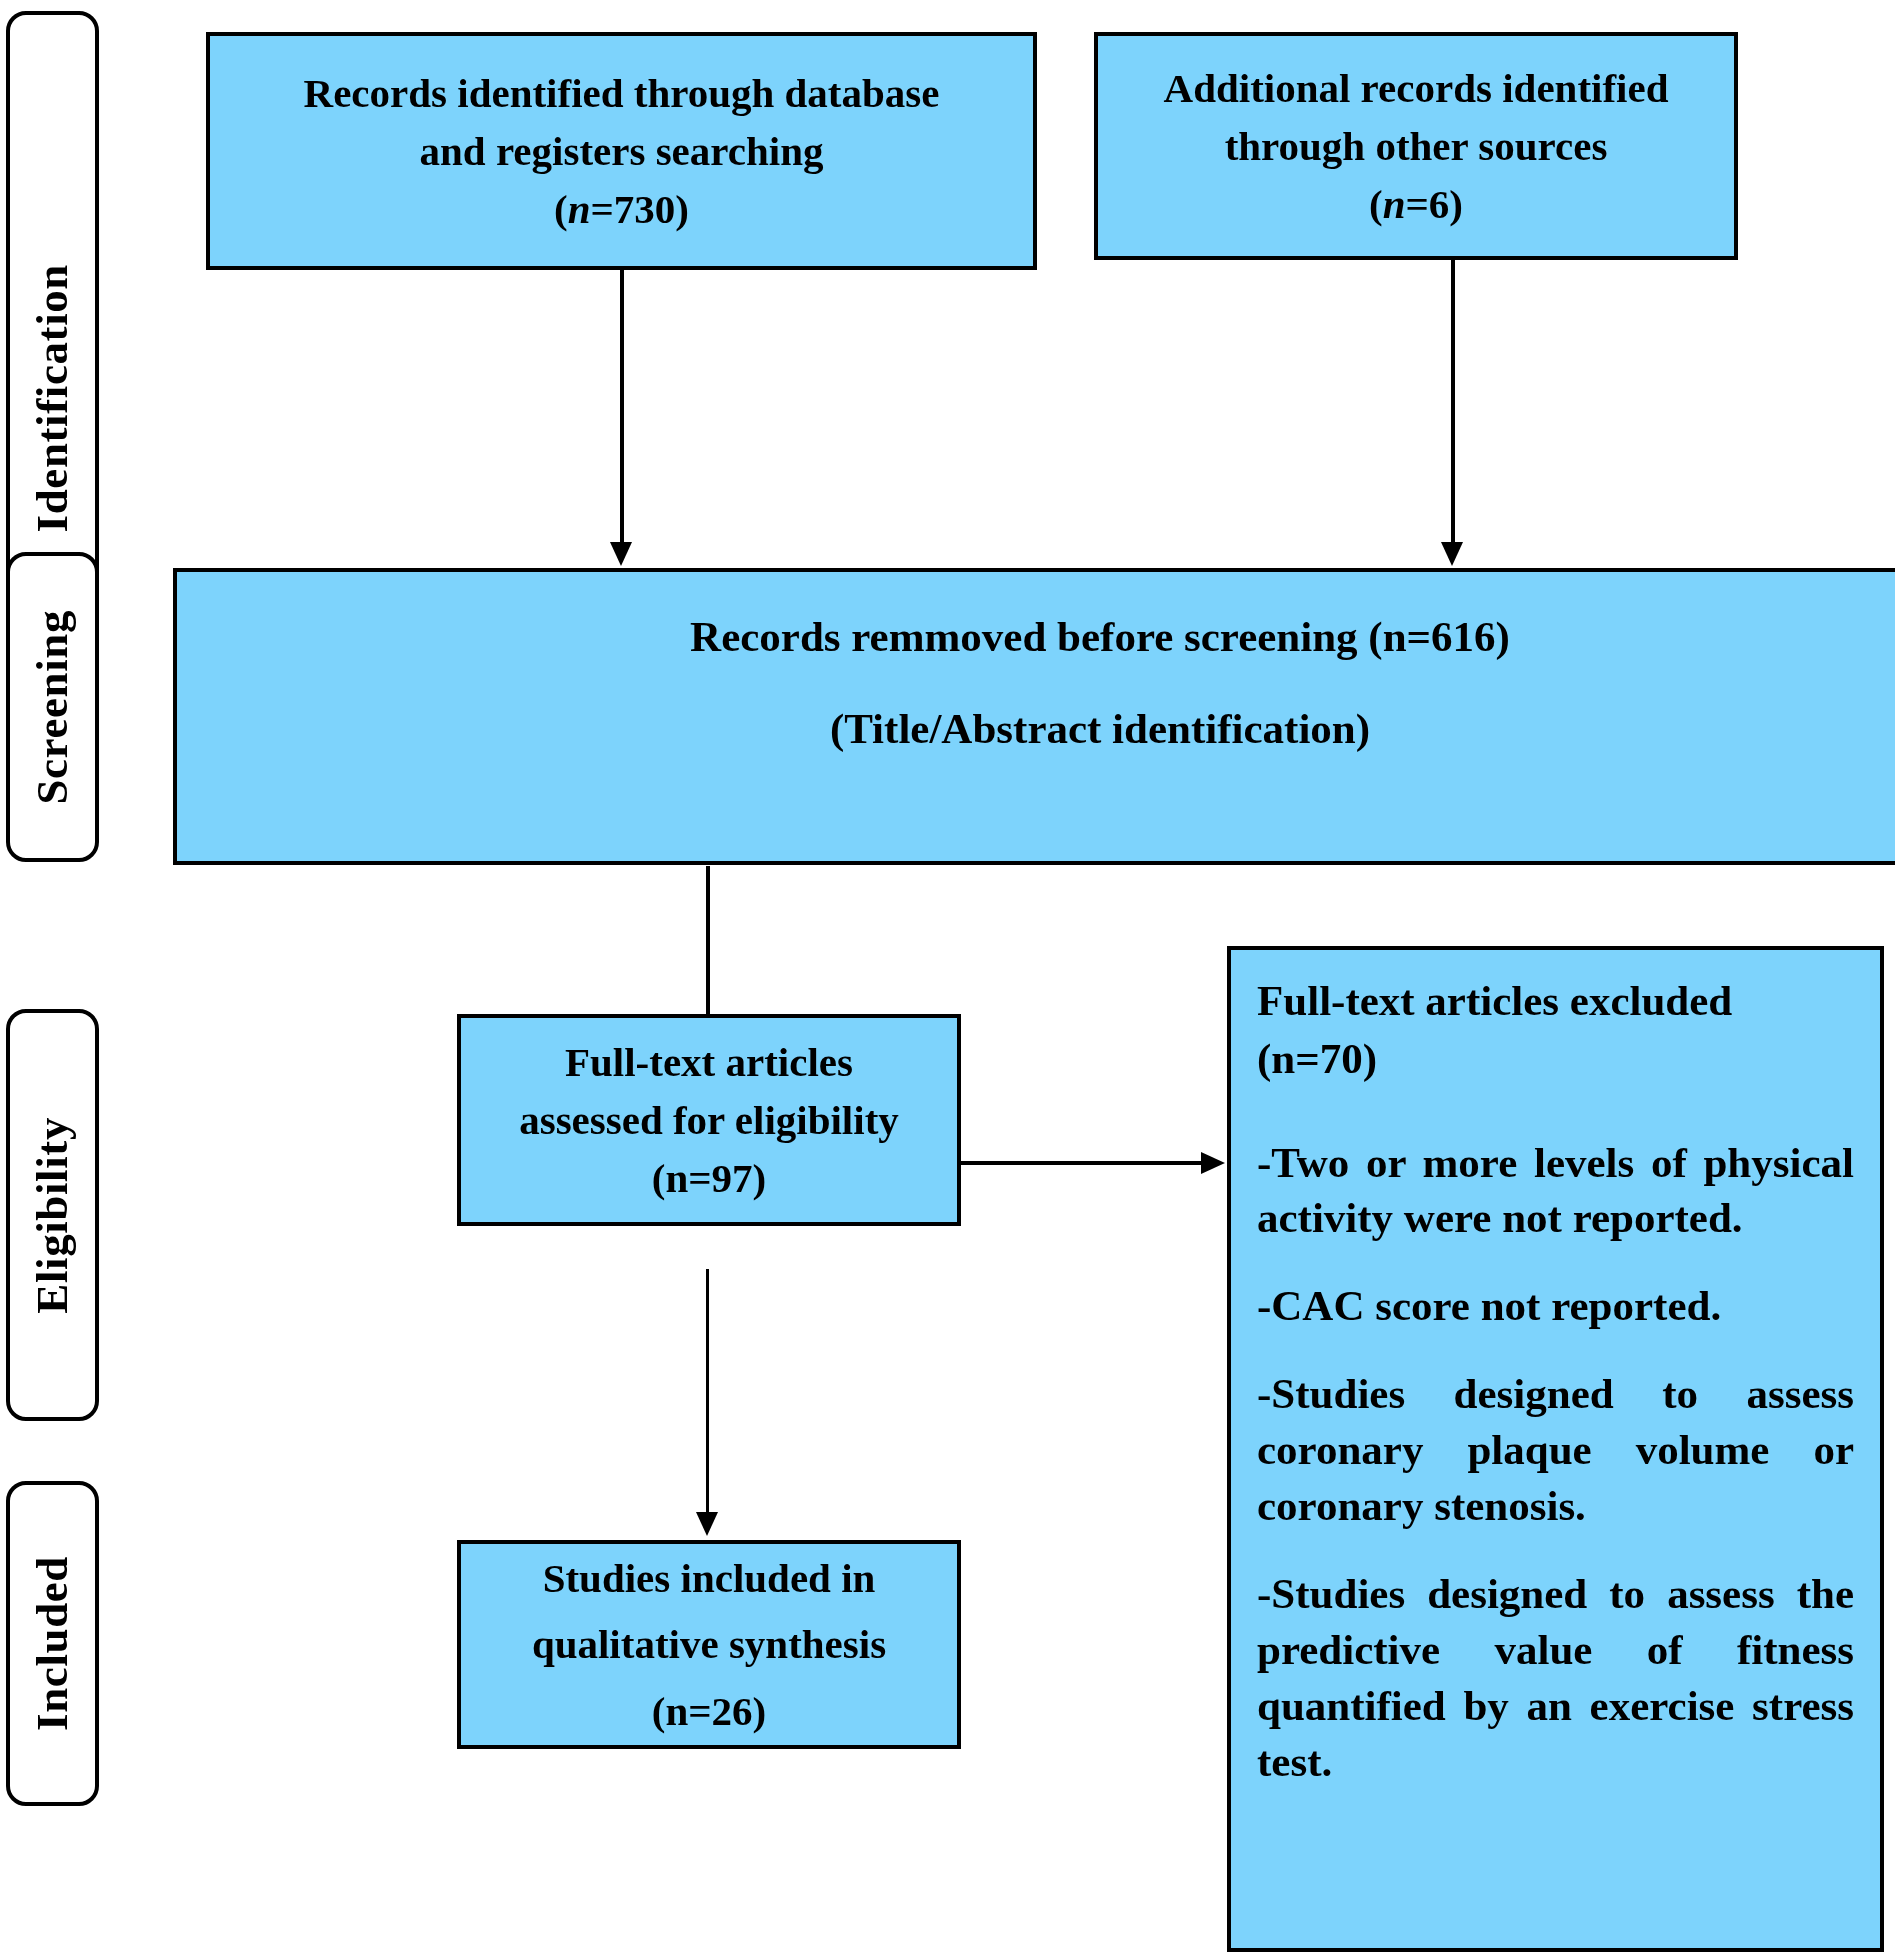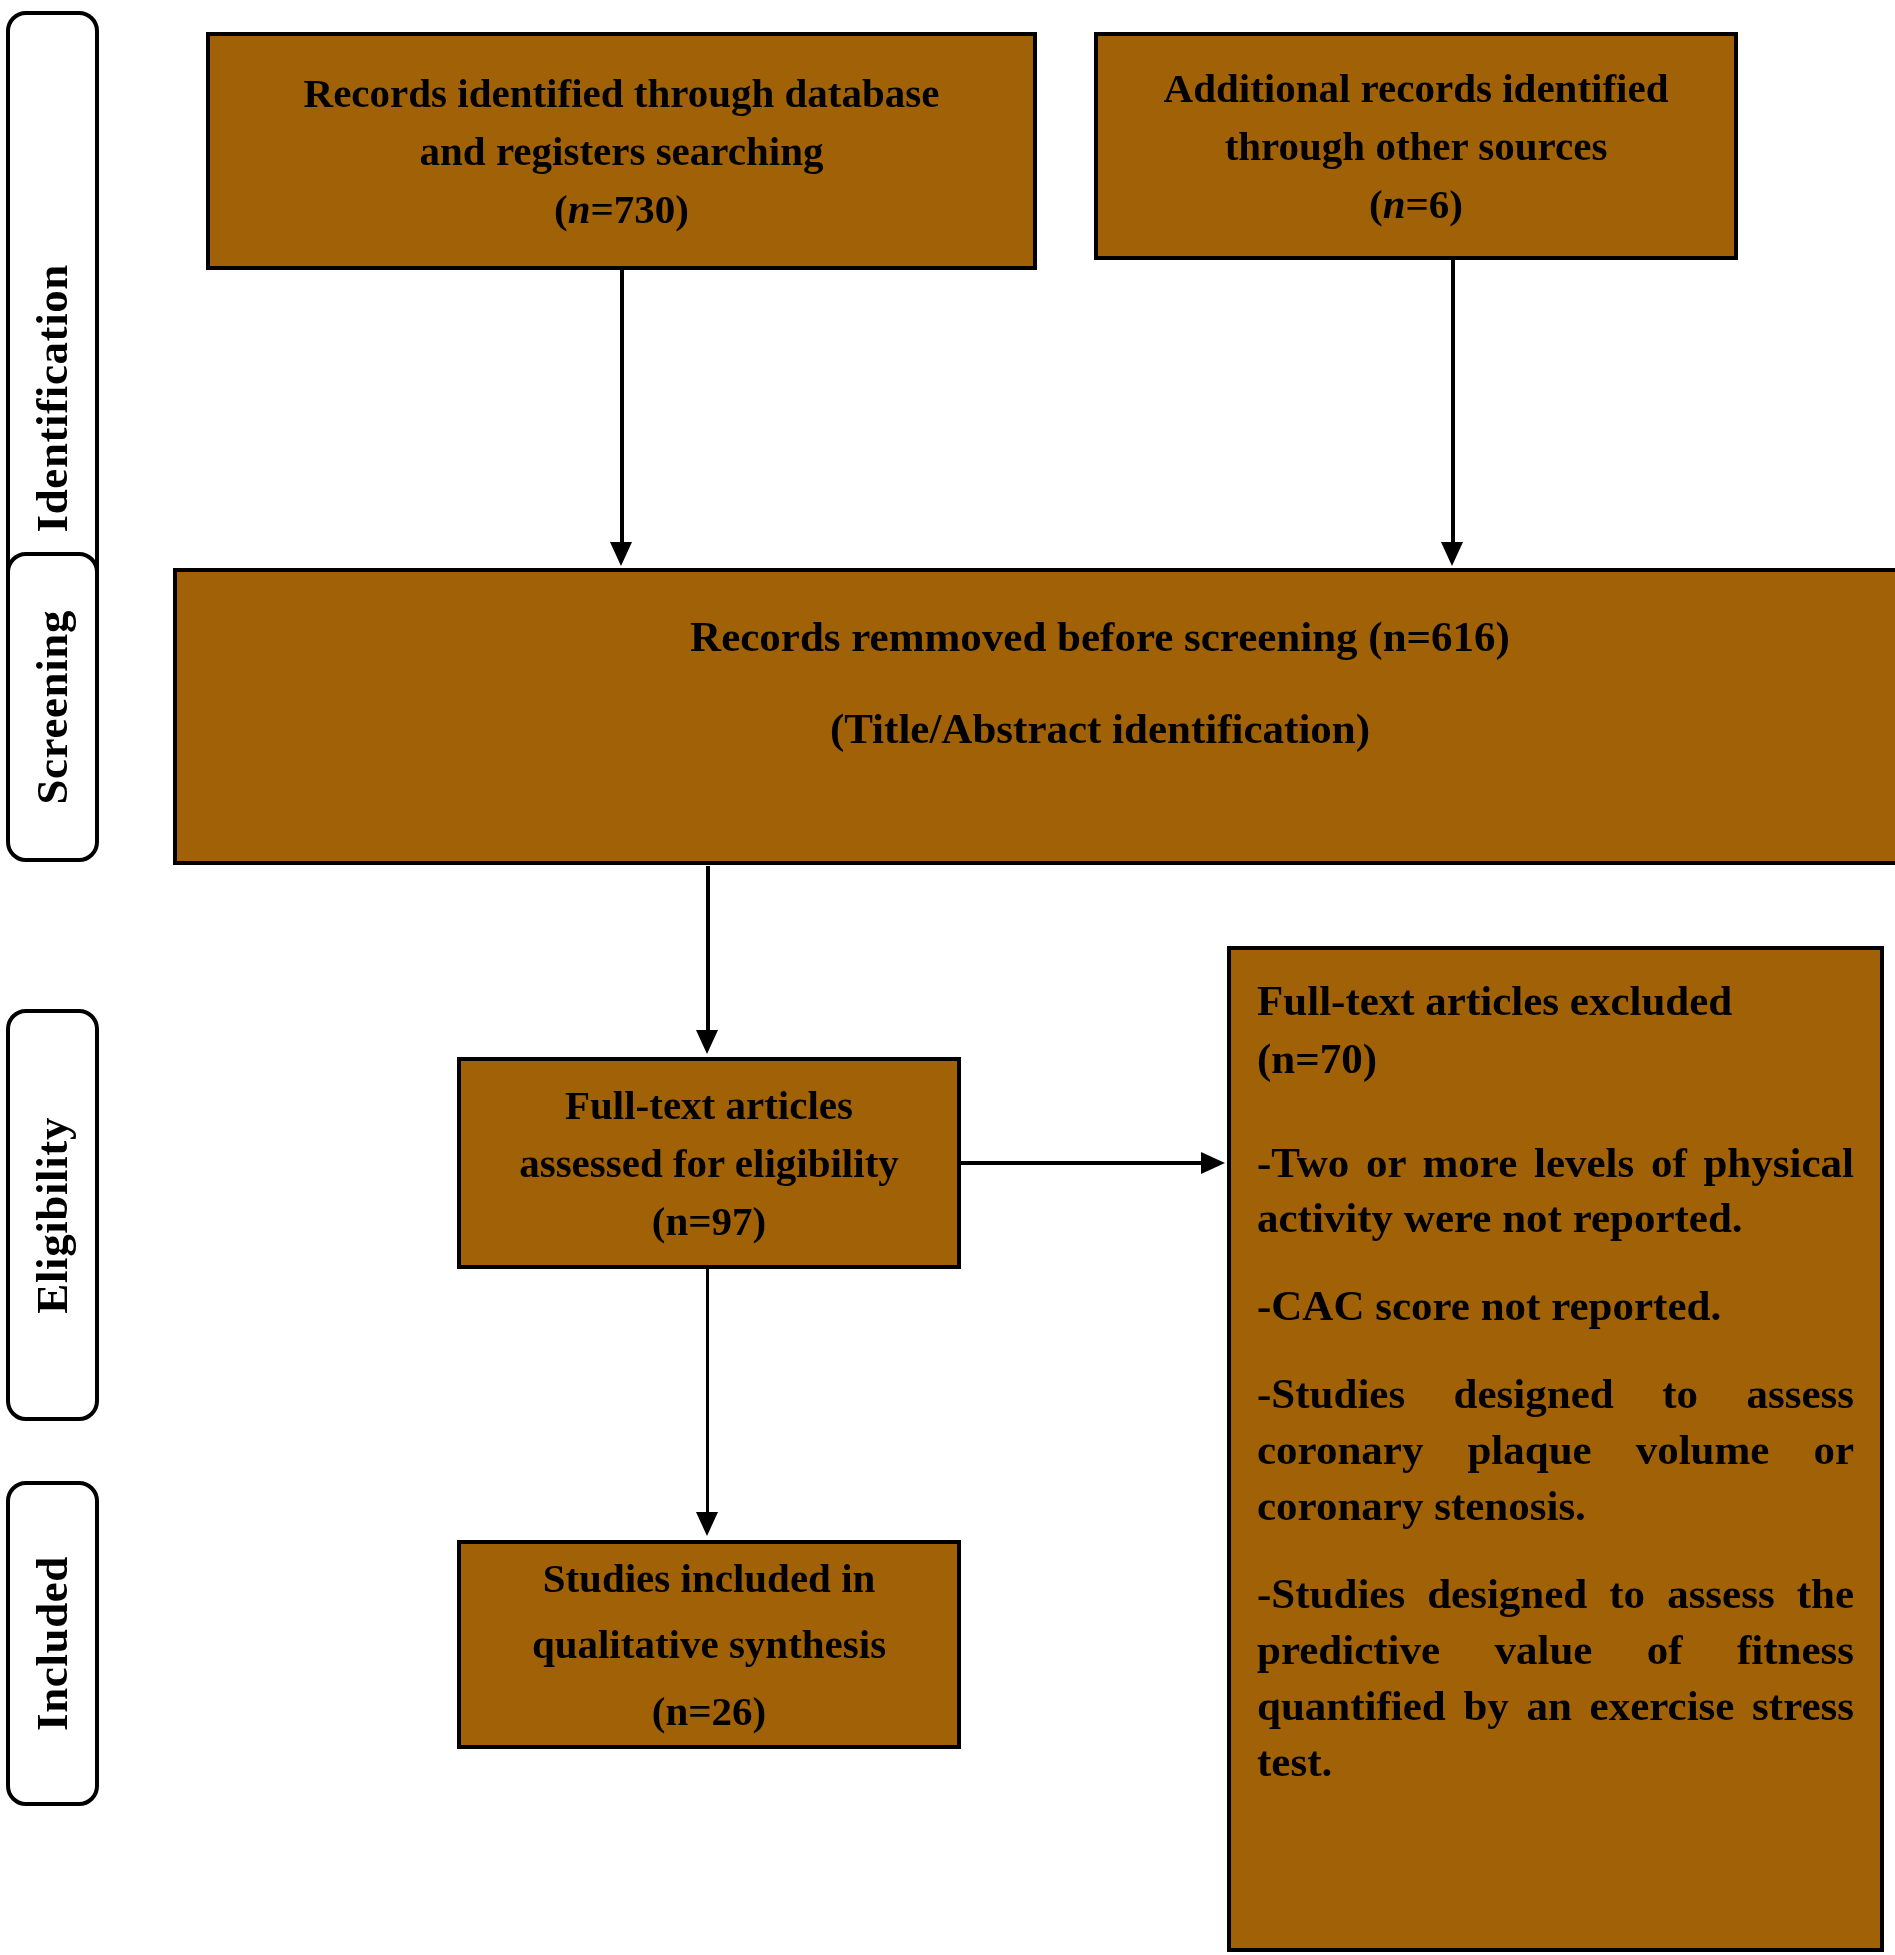--- a/index.html
+++ b/index.html
@@ -36,21 +36,21 @@
     font-size: 45px;
     letter-spacing: 0.6px;
     line-height: 1;
     white-space: nowrap;
   }
 
   
   .flow-box {
     position: absolute;
     border: 4.2px solid #000000;
-    background: #a16207;
+    background: #7dd3fc;
     box-sizing: border-box;
     display: flex;
     flex-direction: column;
     align-items: center;
     justify-content: center;
   }
   .flow-box.top-align {
     justify-content: flex-start;
   }
   .box-line {
@@ -171,21 +171,21 @@
   <div class="arrow-down" style="left:1441px; top:542px;"></div>
 
   <div class="flow-box top-align" style="left:173px; top:568px; width:1854px; height:297px; padding-top:37px;">
     <div class="screen-line1">Records remmoved before screening (n=616)</div>
     <div class="screen-line2">(Title/Abstract identification)</div>
   </div>
 
   <div class="vline" style="left:706px; top:866px; height:166px;"></div>
   <div class="arrow-down" style="left:696px; top:1030px;"></div>
 
-  <div class="flow-box" style="left:457px; top:1057px; width:504px; height:212px;">
+  <div class="flow-box" style="left:457px; top:1014px; width:504px; height:212px;">
     <div class="box-line">Full-text articles</div>
     <div class="box-line">assessed for eligibility</div>
     <div class="box-line">(n=97)</div>
   </div>
 
   <div class="hline" style="left:961px; top:1161px; width:242px;"></div>
   <div class="arrow-right" style="left:1201px; top:1152px;"></div>
 
   <div class="flow-box top-align" style="left:1227px; top:946px; width:657px; height:1006px; padding:21.5px 26px 0 26px;">
     <div class="excl-head">Full-text articles excluded</div>

